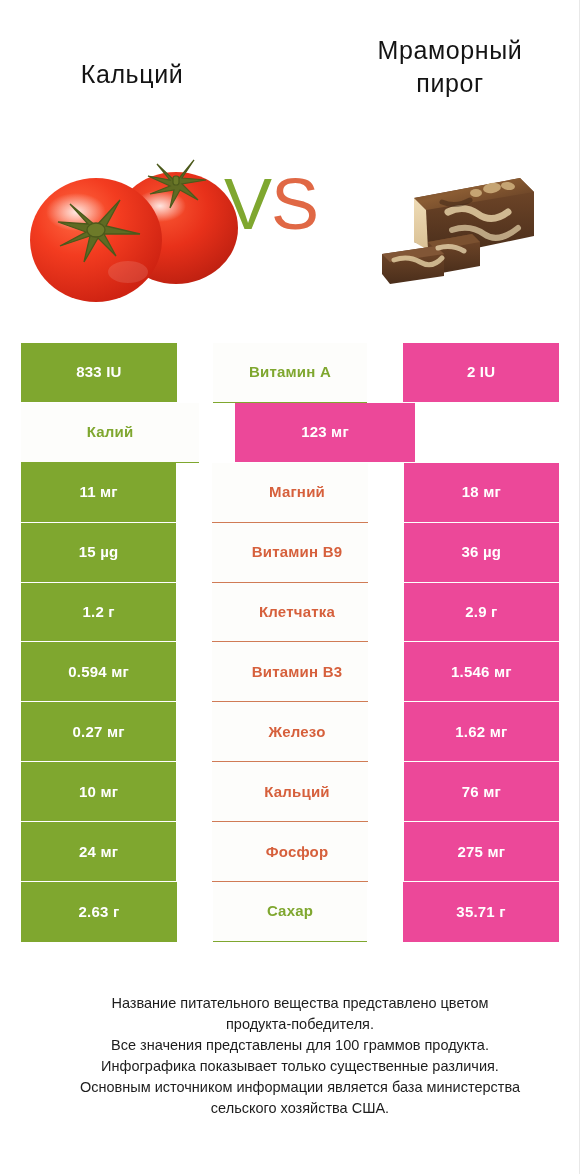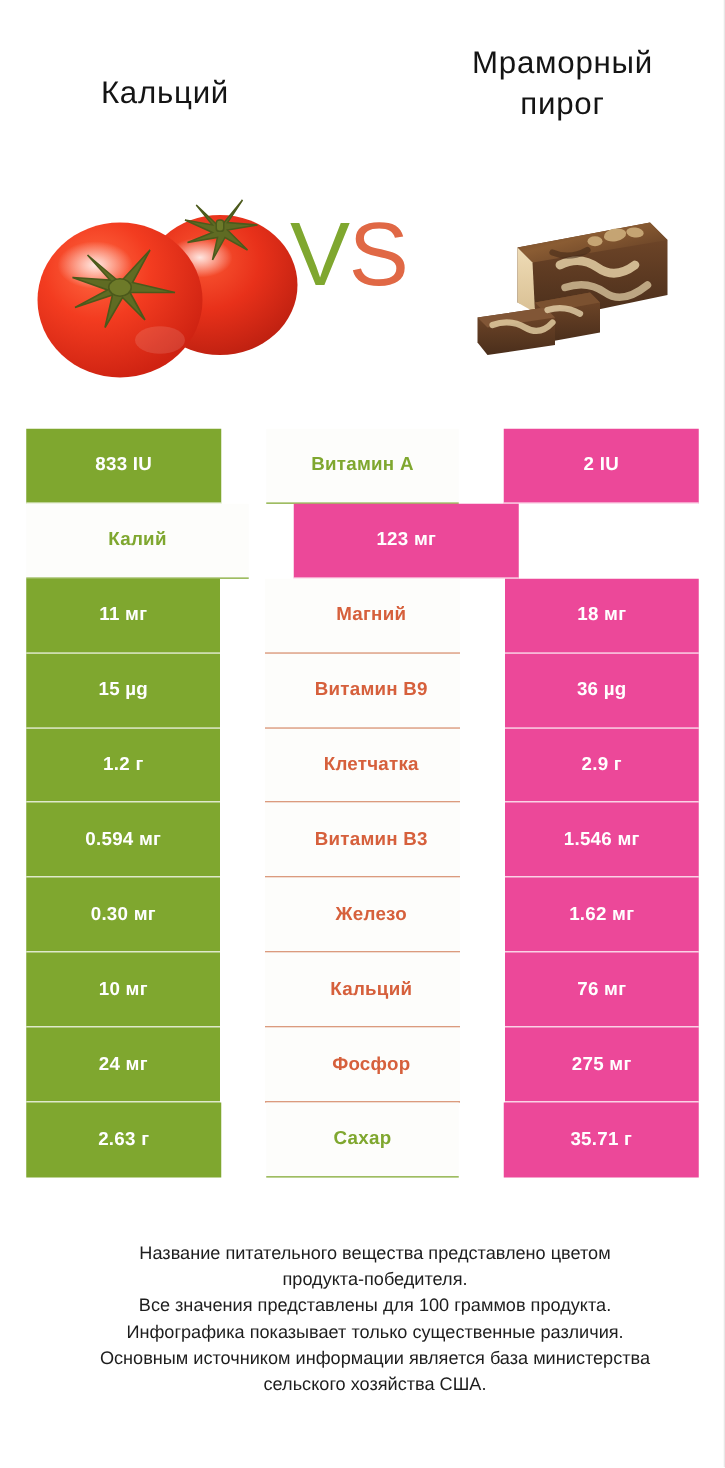--- a/index.html
+++ b/index.html
@@ -55,21 +55,21 @@
   }
   .title-right {
     left: 330px;
     width: 240px;
     top: 12px;
   }
 
   
   .vs {
     position: absolute;
-    left: 232px;
+    left: 224px;
     top: 168px;
     font-size: 72px;
     line-height: 72px;
     font-weight: 400;
     letter-spacing: -1px;
     font-family: "Liberation Sans", "DejaVu Sans", sans-serif;
   }
   .vs .v { color: #7fa72f; }
   .vs .s { color: #e06845; }
 
@@ -281,21 +281,21 @@
       <div class="cell cell-right">2.9 г</div>
     </div>
 
     <div class="row">
       <div class="cell cell-left">0.594 мг</div>
       <div class="cell cell-mid win-orange">Витамин B3</div>
       <div class="cell cell-right">1.546 мг</div>
     </div>
 
     <div class="row">
-      <div class="cell cell-left">0.30 мг</div>
+      <div class="cell cell-left">0.27 мг</div>
       <div class="cell cell-mid win-orange">Железо</div>
       <div class="cell cell-right">1.62 мг</div>
     </div>
 
     <div class="row">
       <div class="cell cell-left">10 мг</div>
       <div class="cell cell-mid win-orange">Кальций</div>
       <div class="cell cell-right">76 мг</div>
     </div>
 

